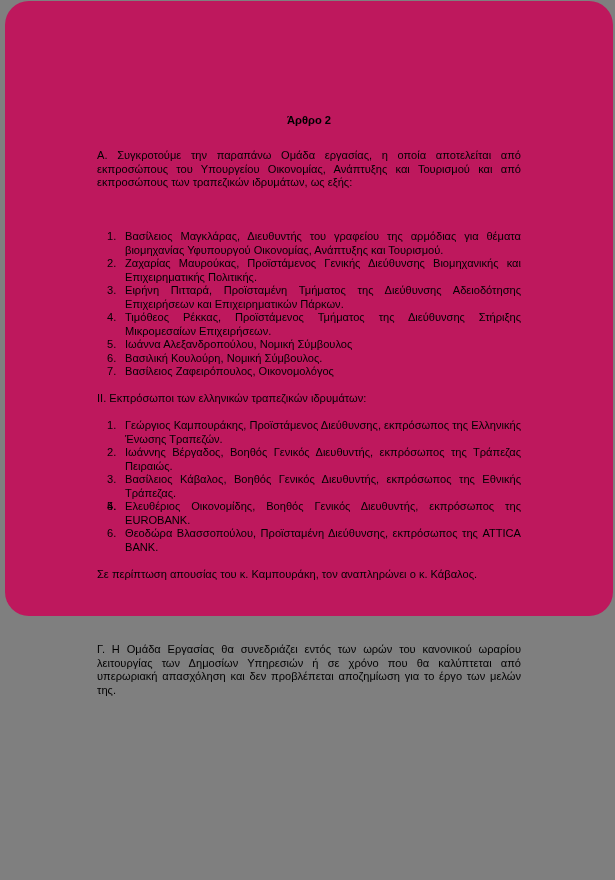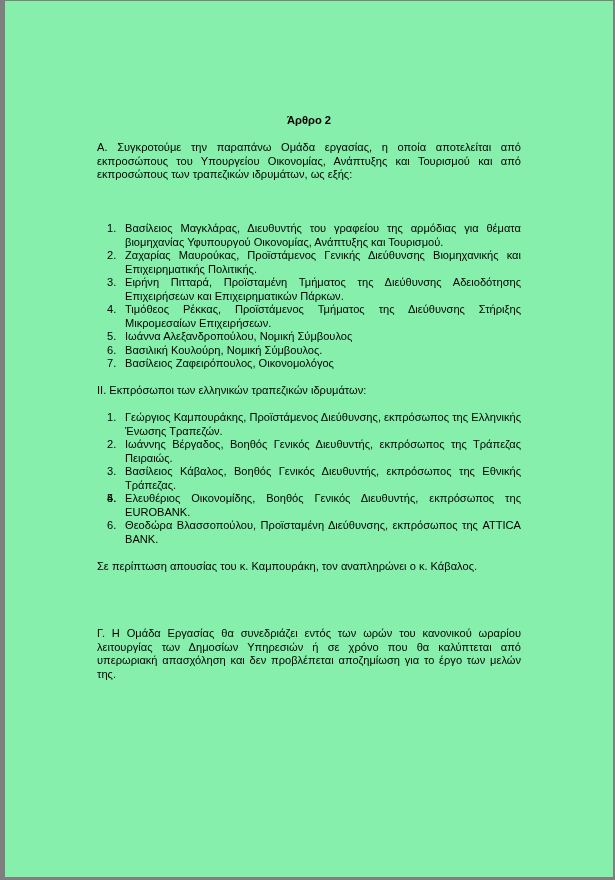--- a/index.html
+++ b/index.html
@@ -4,34 +4,35 @@
 <style>
   html, body { margin: 0; padding: 0; }
   body {
     width: 615px; height: 880px; overflow: hidden;
     background: #7f7f7f;
     position: relative;
     font-family: "Liberation Sans", sans-serif;
   }
   .page {
     position: absolute;
-    left: 5px; top: 1px; width: 608px; height: 876px;
-    background: #86efac;
+    left: 5px; top: 1px; width: 608px; height: 615px;
+    background: #be185d;
     color: #000;
+    border-radius: 24px;
   }
   .content {
     position: absolute;
     left: 92px; top: 113px; width: 424px;
     font-size: 11.1px;
     line-height: 13.5px;
   }
   .title {
     text-align: center; font-weight: bold; font-size: 11.2px; line-height: 13.5px;
   }
-  .just { text-align: justify; text-align-last: left; }
+  .just { text-align: justify; text-align-last: left; margin-top: 8px; }
   p { margin: 0; }
   .gap13 { height: 13.5px; }
   .gap27 { height: 27px; }
   ol { margin: 0; padding: 0; list-style: none; }
   ol li { position: relative; padding-left: 28px; text-align: justify; text-align-last: left; }
   ol li .num { position: absolute; left: 10px; top: 0; }
 </style>
 </head>
 <body>
 

